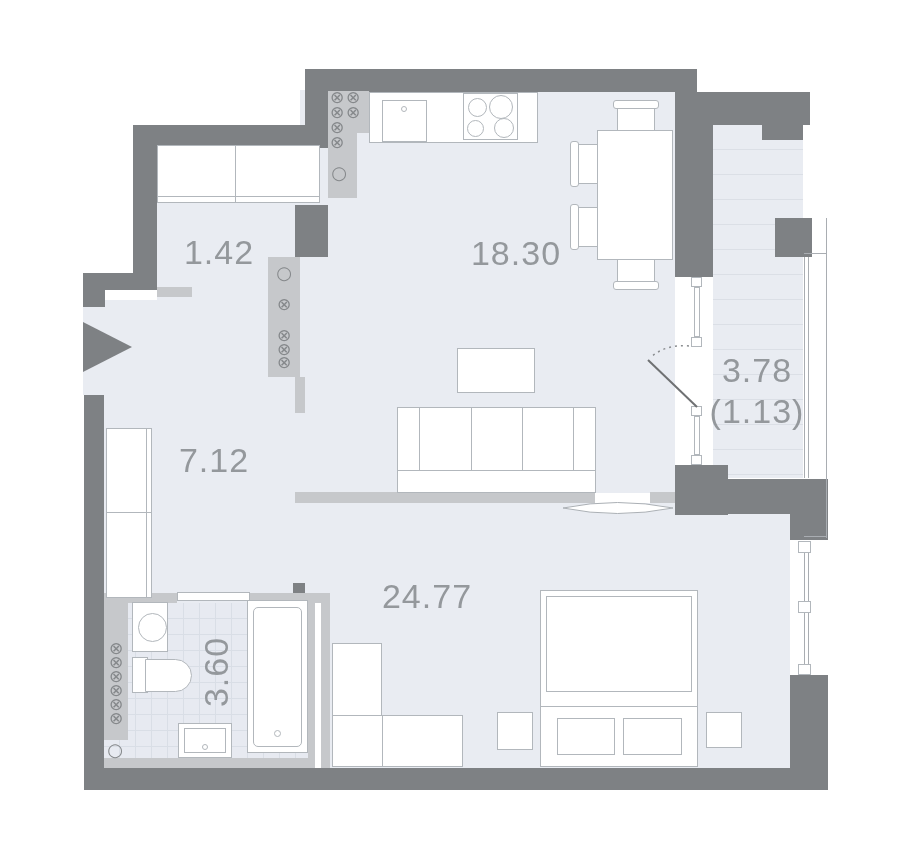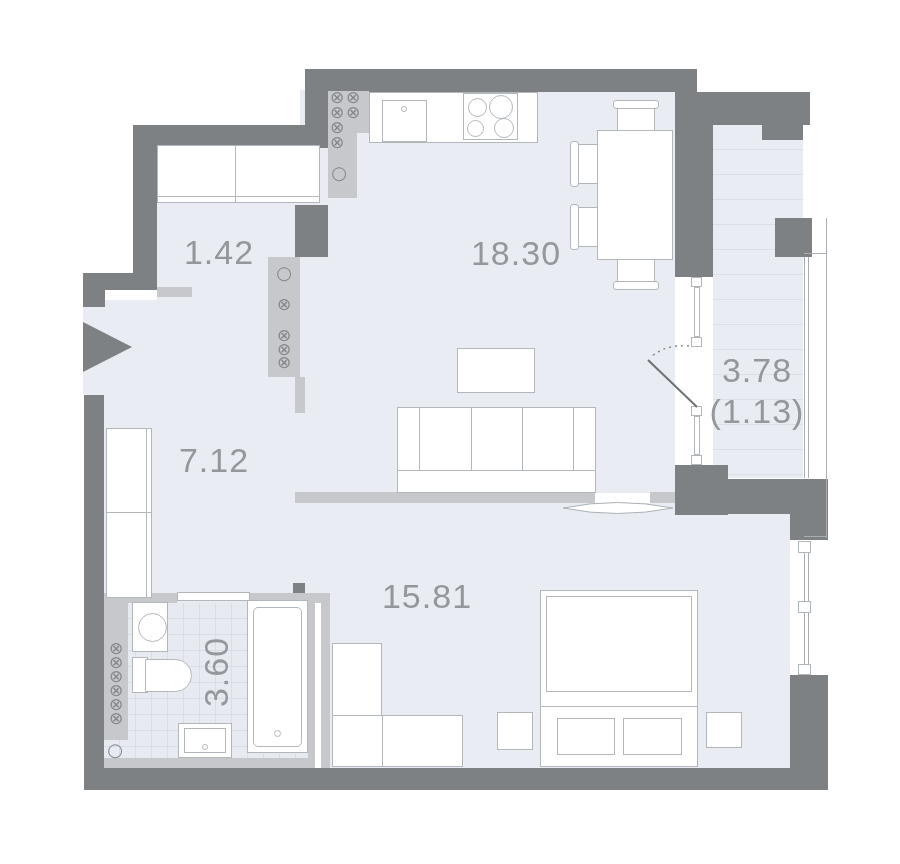--- a/index.html
+++ b/index.html
@@ -169,21 +169,21 @@
   <span class="sym vent" style="left:116px;top:690px;">⊗</span>
   <span class="sym vent" style="left:116px;top:704px;">⊗</span>
   <span class="sym vent" style="left:116px;top:718px;">⊗</span>
   <span class="sym circ" style="left:115px;top:750px;">○</span>
 
   <div class="lbl" style="left:219px;top:252px;">1.42</div>
   <div class="lbl" style="left:488px;top:253px;margin-left:28px;">18.30</div>
   <div class="lbl" style="left:214px;top:460px;">7.12</div>
   <div class="lbl" style="left:757px;top:370px;">3.78</div>
   <div class="lbl" style="left:757px;top:411px;">(1.13)</div>
-  <div class="lbl" style="left:427px;top:596px;">15.81</div>
+  <div class="lbl" style="left:427px;top:596px;">24.77</div>
   <div class="lbl lbl-rot" style="left:216px;top:672px;">3.60</div>
 
   <svg class="overlay" width="900" height="864" viewBox="0 0 900 864">
     <path d="M 689 346 Q 666 344 651 357" fill="none" stroke="#8a8d90" stroke-width="1.5" stroke-dasharray="2,4"></path>
     <line x1="648" y1="360" x2="697" y2="407" stroke="#6f7173" stroke-width="2"></line>
     <path d="M 563 508 Q 617 497 673 508 Q 617 519 563 508 Z" fill="#ffffff" stroke="#abb0b5" stroke-width="1"></path>
   </svg>
 
 </div>
 

